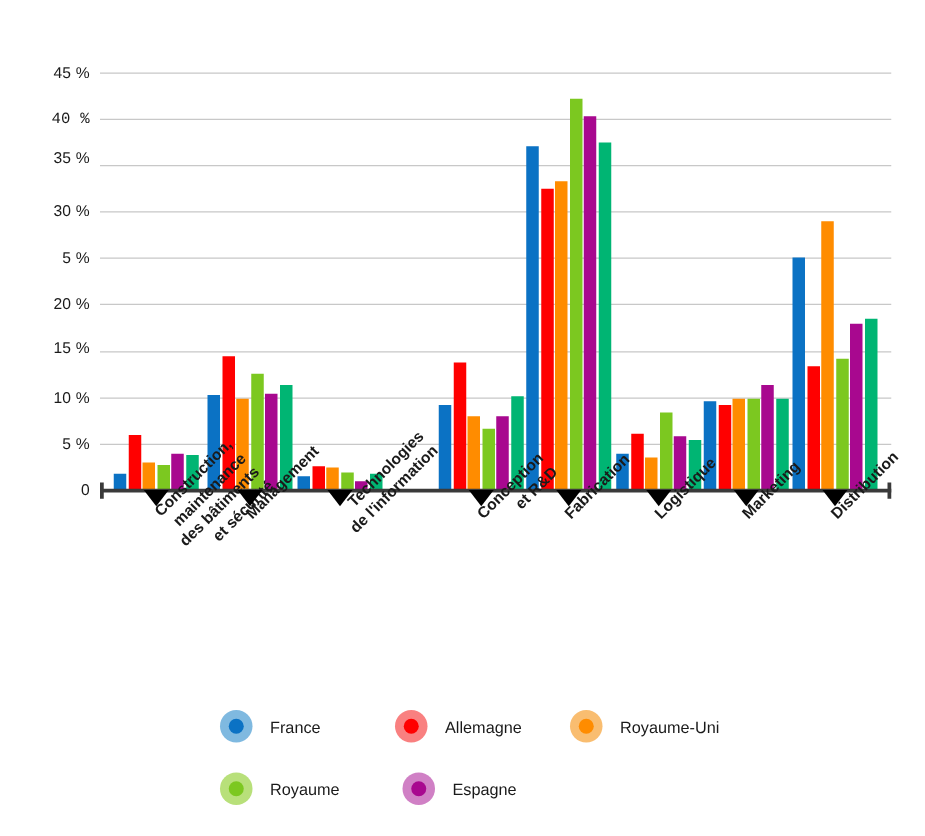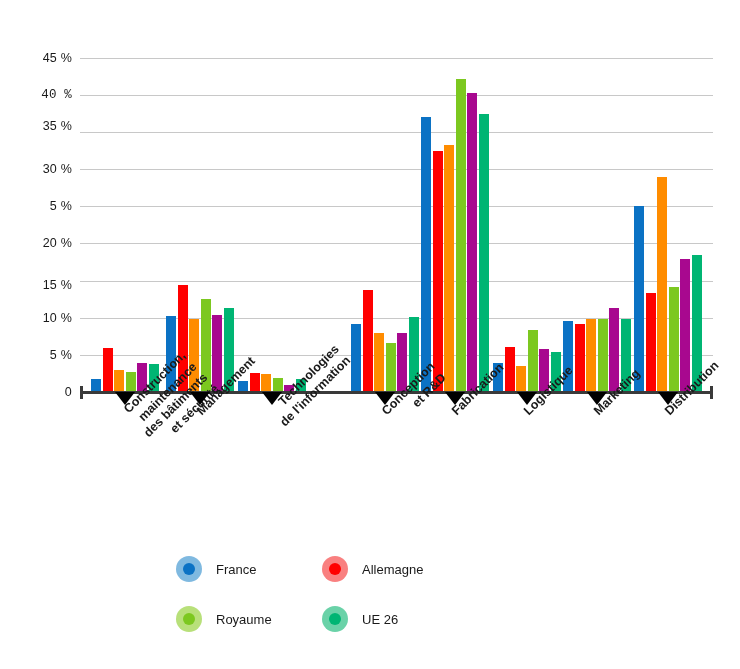--- a/index.html
+++ b/index.html
@@ -41,21 +41,21 @@
     position:absolute;
     font-size:12.5px;font-weight:bold;color:#1a1a1a;
     transform-origin:left top;transform:rotate(-45deg);
     white-space:nowrap;line-height:15.5px;
     text-align:right;
   }
   .xlabel div{white-space:nowrap;}
 
   
   .legend{position:absolute;left:176px;top:556px;width:420px;}
-  .legend-row{display:flex;height:50px;align-items:flex-start;}
+  .legend-row{display:flex;height:50px;align-items:center;}
   .legend-item{display:flex;align-items:center;width:146px;}
   .swatch{
     width:26px;height:26px;border-radius:50%;
     display:flex;align-items:center;justify-content:center;
     flex:0 0 26px;
   }
   .swatch i{display:block;width:12px;height:12px;border-radius:50%;}
   .legend-label{
     margin-left:14px;font-size:13px;color:#1a1a1a;white-space:nowrap;
   }
@@ -65,21 +65,21 @@
 
 <div id="chart-root">
 
   <div class="ytick-layer">
       <div class="ytick" style="top: 57.8511px;">45 %</div>
       <div class="ytick" style="top: 94.9787px; font-family: Liberation Mono, monospace;">40 %</div>
       <div class="ytick" style="top: 126px;">35 %</div>
       <div class="ytick" style="top: 169.234px;">30 %</div>
       <div class="ytick" style="top: 206.362px;">5 %</div>
       <div class="ytick" style="top: 243.489px;">20 %</div>
-      <div class="ytick" style="top: 285px;">15 %</div>
+      <div class="ytick" style="top: 278px;">15 %</div>
       <div class="ytick" style="top: 317.745px;">10 %</div>
       <div class="ytick" style="top: 354.872px;">5 %</div>
       <div class="ytick" style="top: 392px;">0</div>
     </div>
   <div class="plot-area">
       <div class="gridline" style="top: 14.8511px;"></div>
       <div class="gridline" style="top: 51.9787px;"></div>
       <div class="gridline" style="top: 89.1064px;"></div>
       <div class="gridline" style="top: 126.234px;"></div>
       <div class="gridline" style="top: 163.362px;"></div>
@@ -194,33 +194,39 @@
             <i style="background: rgb(11, 114, 196);"></i>
           </span>
           <span class="legend-label">France</span>
         </div>
         <div class="legend-item">
           <span class="swatch" style="background: rgb(249, 128, 128);">
             <i style="background: rgb(255, 0, 0);"></i>
           </span>
           <span class="legend-label">Allemagne</span>
         </div>
+        <div class="legend-item">
+          <span class="swatch" style="background: rgb(249, 189, 112);">
+            <i style="background: rgb(255, 140, 0);"></i>
+          </span>
+          <span class="legend-label">Royaume-Uni</span>
+        </div>
       </div>
       <div class="legend-row">
         <div class="legend-item">
           <span class="swatch" style="background: rgb(184, 224, 122);">
             <i style="background: rgb(124, 200, 32);"></i>
           </span>
           <span class="legend-label">Royaume</span>
         </div>
         <div class="legend-item">
-          <span class="swatch" style="background: rgb(106, 210, 168);">
-            <i style="background: rgb(0, 181, 115);"></i>
-          </span>
-          <span class="legend-label">UE 26</span>
+          <span class="swatch" style="background: rgb(208, 128, 197);">
+            <i style="background: rgb(168, 8, 143);"></i>
+          </span>
+          <span class="legend-label">Espagne</span>
         </div>
       </div>
     </div>
 <div class="marker" style="left: 125px;"></div>
     <div class="marker" style="left: 200px;"></div>
     <div class="marker" style="left: 272px;"></div>
     <div class="marker" style="left: 385px;"></div>
     <div class="marker" style="left: 455px;"></div>
     <div class="marker" style="left: 527px;"></div>
     <div class="marker" style="left: 597px;"></div>

